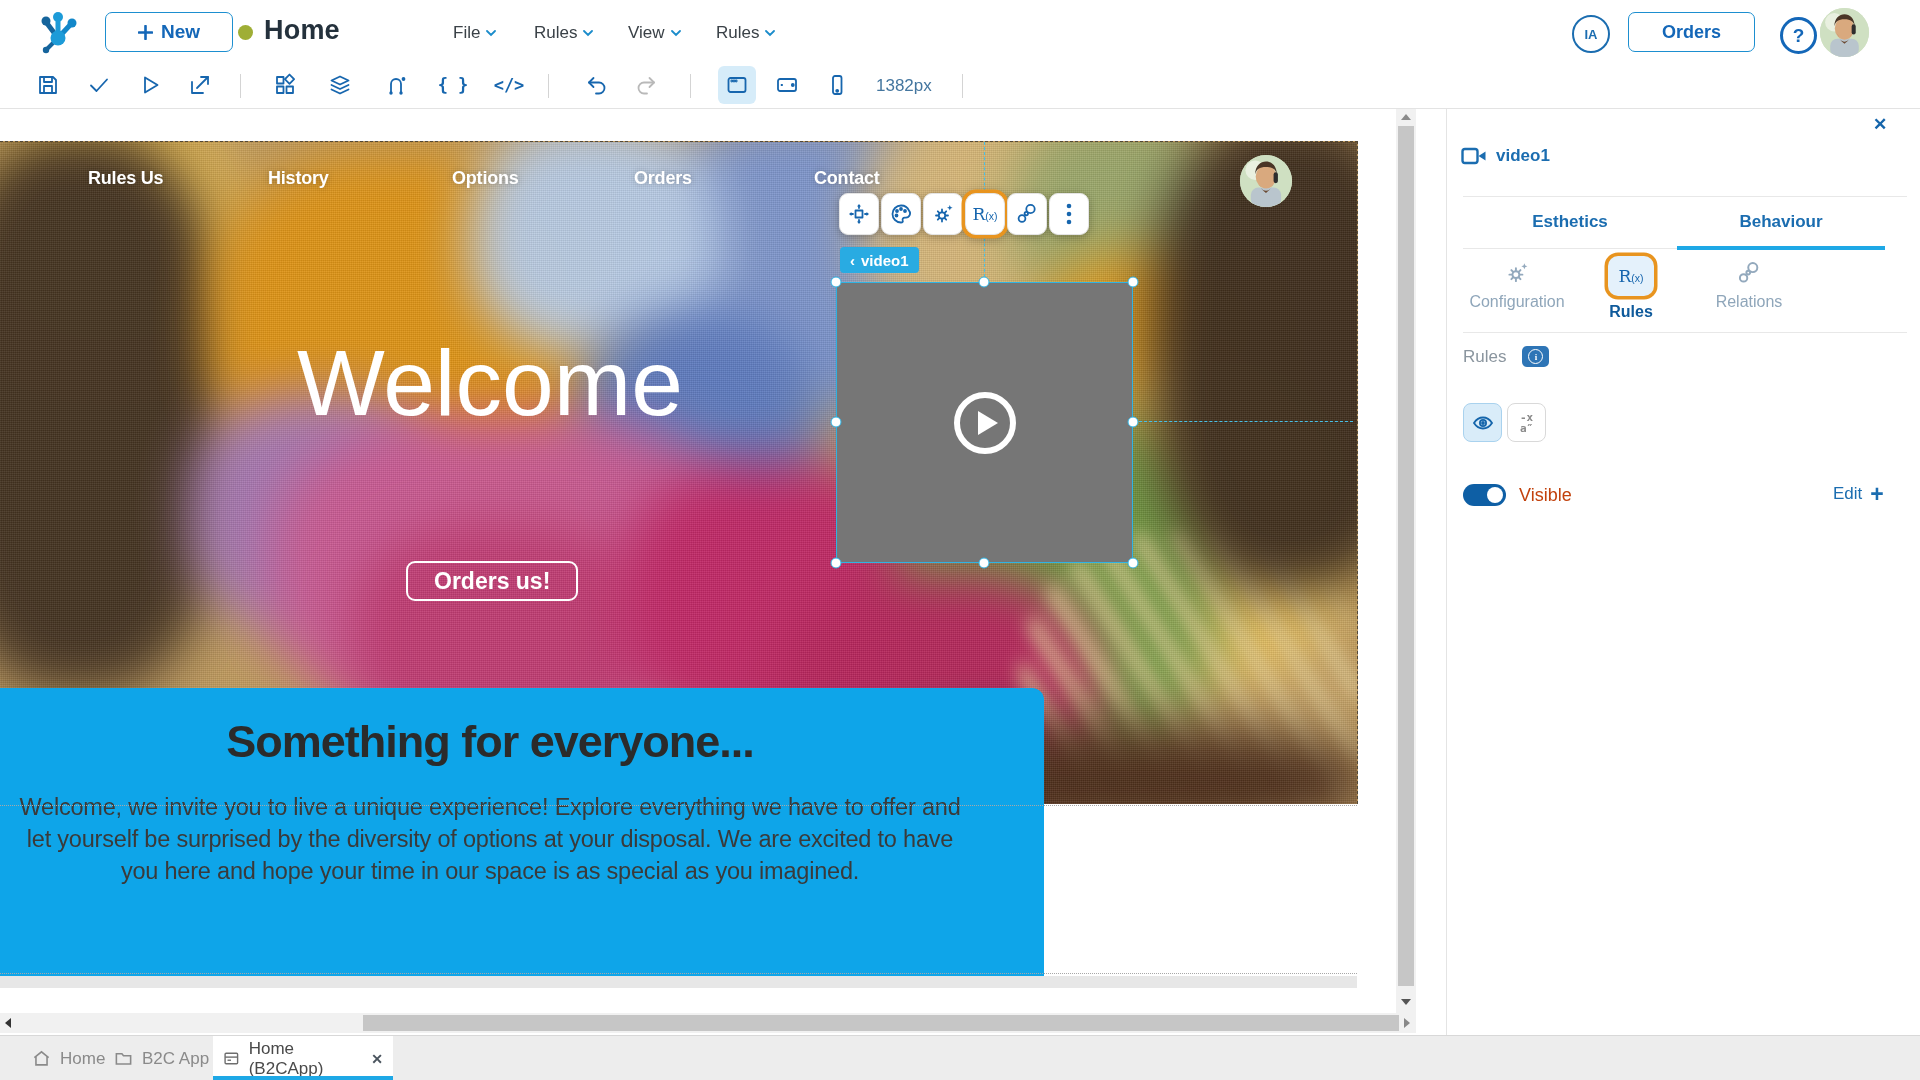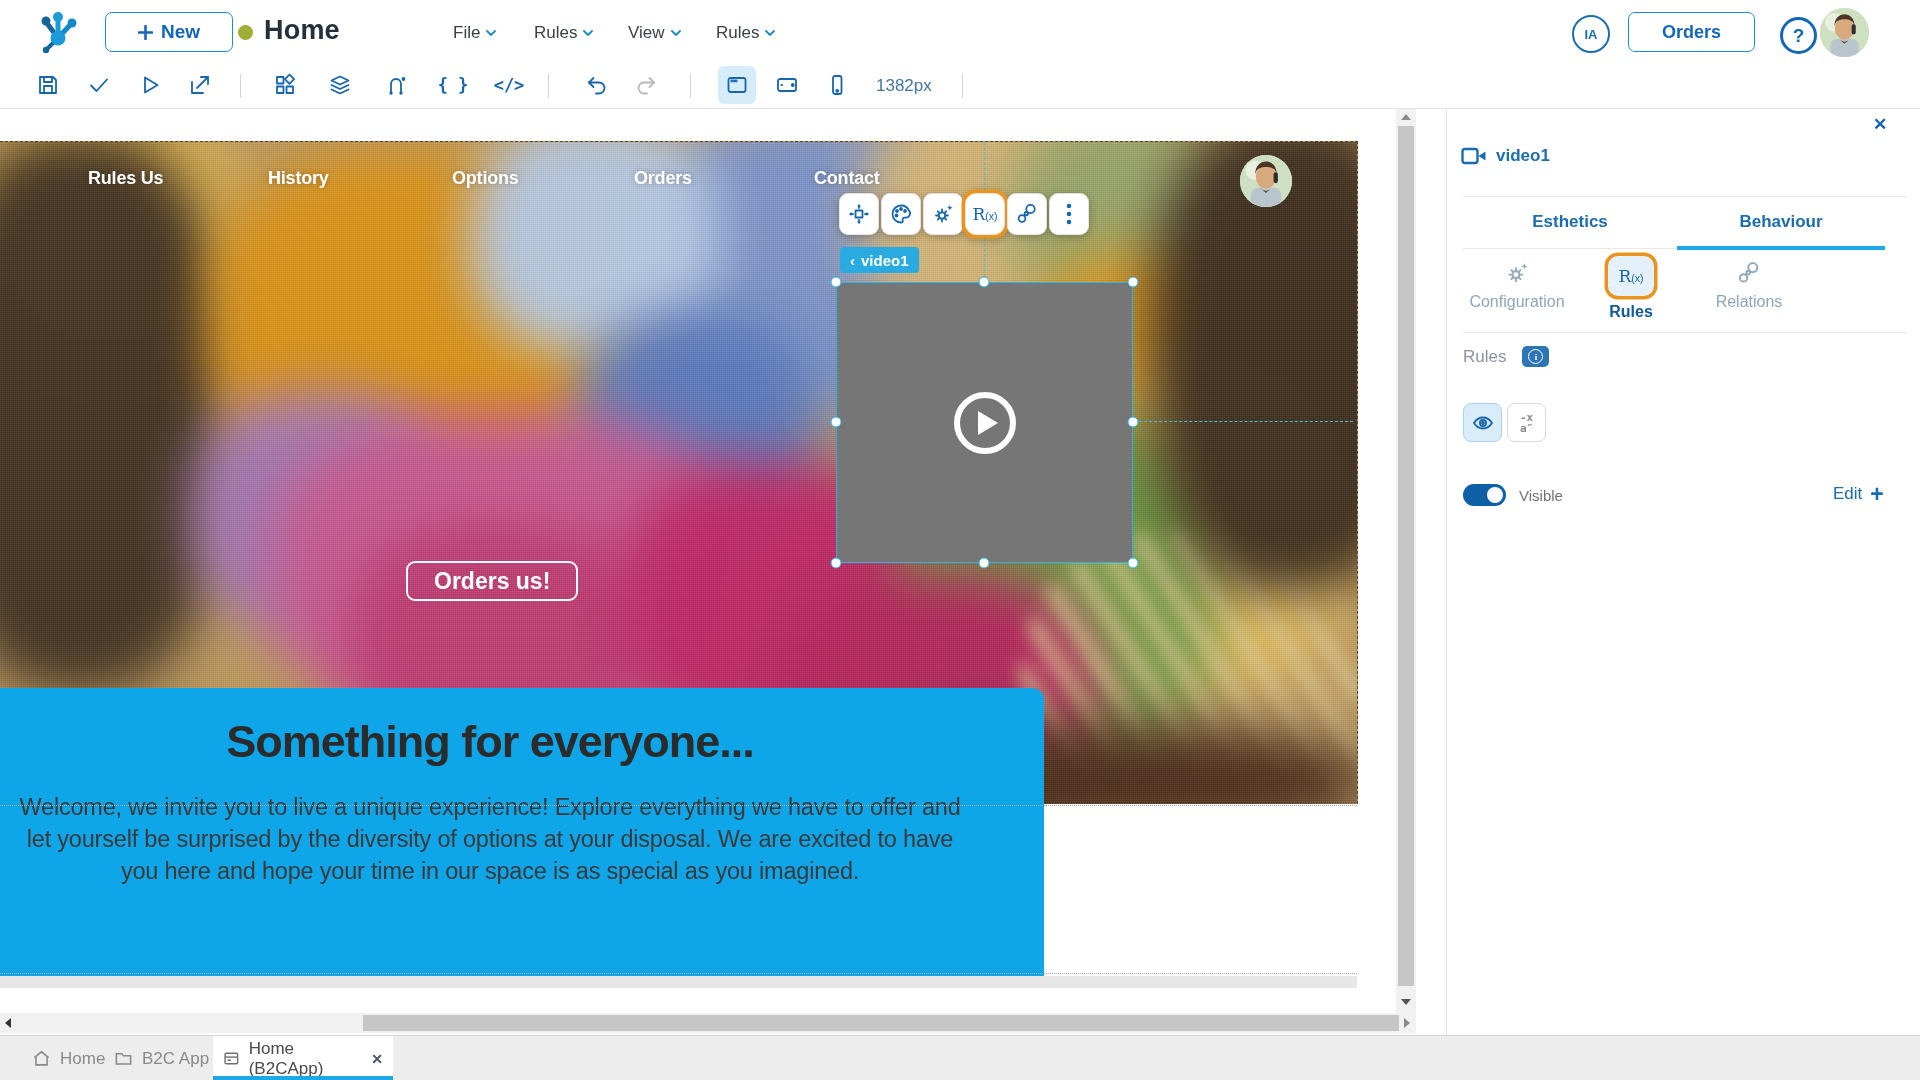--- a/index.html
+++ b/index.html
@@ -69,21 +69,21 @@
   .rules-row{position:absolute;left:16px;top:238px;display:flex;align-items:center;gap:16px;}
   .rules-word{color:#8a959e;font-size:17px;}
   .info-badge{width:27px;height:21px;border-radius:5px;background:#2e75b6;display:flex;align-items:center;justify-content:center;cursor:pointer;}
   .info-i{width:13px;height:13px;border:1.4px solid #fff;border-radius:50%;color:#fff;font-size:9px;font-weight:bold;display:flex;align-items:center;justify-content:center;font-family:"Liberation Serif",serif;}
   .sqbtn{position:absolute;top:295px;width:39px;height:39px;border-radius:8px;box-sizing:border-box;display:flex;align-items:center;justify-content:center;cursor:pointer;}
   .sqbtn.eye{left:16px;background:#d9ecf9;border:1px solid #a9d2ee;}
   .sqbtn.ax{left:60px;background:#fff;border:1px solid #d9d9d9;color:#8a8a8a;font-family:"DejaVu Sans Mono",monospace;font-size:11px;line-height:1;font-weight:bold;text-align:center;}
   .vis-row{position:absolute;left:16px;top:376px;display:flex;align-items:center;gap:13px;}
   .toggle{width:43px;height:22px;border-radius:12px;background:#0e5fa5;position:relative;cursor:pointer;}
   .toggle .knob{position:absolute;right:3px;top:3px;width:16px;height:16px;border-radius:50%;background:#fff;}
-  .vis-lbl{color:#737373;font-size:15px;}
+  .vis-lbl{color:#c2410c;font-size:18px;}
   .rule-add{position:absolute;left:386px;top:376px;display:flex;align-items:center;gap:8px;color:#1b6db0;font-size:17px;cursor:pointer;}
   .rule-add .plus{font-size:23px;font-weight:bold;line-height:18px;}
   
   .tabbar{position:absolute;left:0;top:1035px;width:1920px;height:45px;background:#ededed;border-top:1px solid #d8d8d8;z-index:40;}
   .btab{position:absolute;top:0;height:45px;display:flex;align-items:center;gap:9px;color:#8a8a8a;font-size:17px;cursor:pointer;padding:0 10px;}
   .btab .x{color:#4a545e;font-weight:bold;font-size:14px;margin-left:4px;}
   .btab.active{background:#fff;color:#4a4a4a;}
   .btab.active::after{content:"";position:absolute;left:0;right:0;bottom:0;height:5px;background:#1ea8e6;}
 </style>
 </head>
@@ -290,20 +290,21 @@
       <rect width="48" height="48" fill="#cfe0c2"></rect>
       <circle cx="14" cy="14" r="9" fill="#e9f0e0"></circle>
       <rect x="10" y="30" width="28" height="18" rx="7" fill="#b9c5cd"></rect>
       <ellipse cx="24" cy="20" rx="9.5" ry="11" fill="#d9a97e"></ellipse>
       <path d="M14 18c0-8 5-12 10-12s10 4 10 12c-1-5-4-7-10-7s-9 2-10 7z" fill="#4a3526"></path>
       <path d="M17 24c1 6 4 9 7 9s6-3 7-9c-1 5-3 8-7 11-4-3-6-6-7-11z" fill="#6b4a33"></path>
       <rect x="31" y="16" width="4" height="10" rx="2" fill="#2e2e2e"></rect>
     </svg>
   </div>
 
+  <div class="hero-title">Welcome</div>
   <button class="cta">
       <span>Orders us!</span>
     </button>
 
   <div class="card">
     <h2>Something for everyone...</h2>
     <p>Welcome, we invite you to live a unique experience! Explore everything we have to offer and let yourself be surprised by the diversity of options at your disposal. We are excited to have you here and hope your time in our space is as special as you imagined.</p>
   </div>
 
   <div class="dotline" style="left:0;top:805px;width:1357px"></div>

